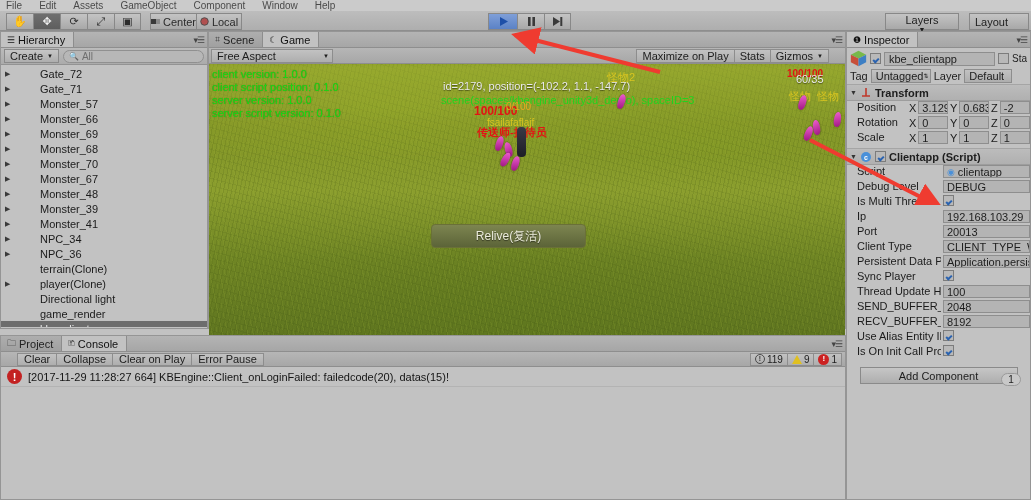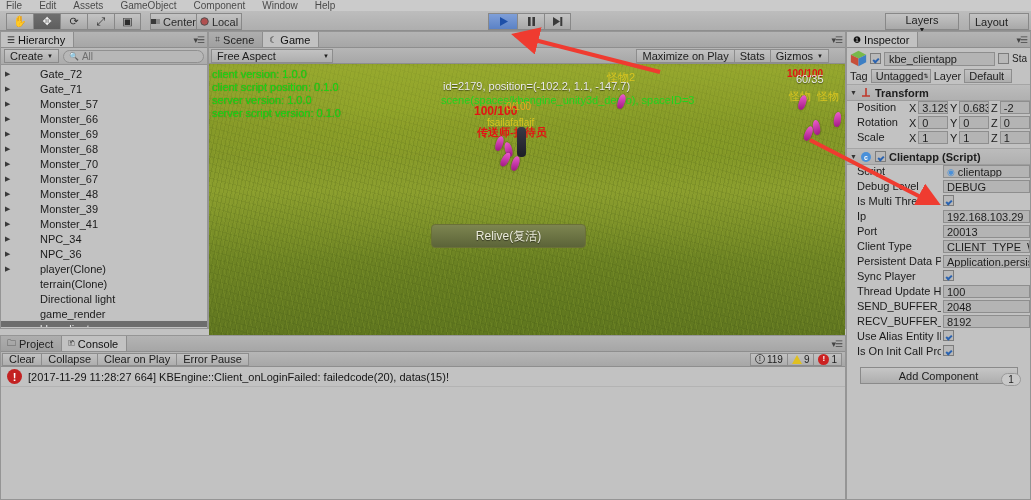--- a/index.html
+++ b/index.html
@@ -136,21 +136,21 @@
              background:linear-gradient(#c6c6c6,#aeaeae); border:1px solid #8a8a8a;
              display:flex; align-items:center; justify-content:center; font-size:11px; }
 
   
   #console { left:0; top:335px; width:846px; height:165px; }
   .con-toolbar { height:15px; background:linear-gradient(#b6b6b6,#a7a7a7); display:flex;
                  align-items:center; border-bottom:1px solid #8e8e8e; }
   .con-btn { height:13px; padding:0 6px; background:linear-gradient(#c2c2c2,#aeaeae);
              border:1px solid #8d8d8d; border-right:none; display:flex; align-items:center;
              font-size:11px; }
-  .con-btn.first { margin-left:1px; }
+  .con-btn.first { margin-left:16px; }
   .con-btn.last { border-right:1px solid #8d8d8d; }
   .con-spacer { flex:1; }
   .counter { display:flex; align-items:center; gap:2px; height:13px; padding:0 4px;
              background:linear-gradient(#c2c2c2,#aeaeae); border:1px solid #8d8d8d;
              border-right:none; font-size:10px; }
   .counter.last { border-right:1px solid #8d8d8d; margin-right:3px; }
   .ic-circle { width:10px; height:10px; border-radius:50%; border:1.5px solid #4a4a4a;
                display:flex; align-items:center; justify-content:center; font-size:8px;
                font-weight:bold; color:#4a4a4a; line-height:1; }
   .ic-warn { width:0;height:0;border-left:5px solid transparent;border-right:5px solid transparent;
@@ -315,26 +315,26 @@
         </div>
         <div class="hrow">
           <span class="arrow">▶</span>
           <span>NPC_34</span>
         </div>
         <div class="hrow">
           <span class="arrow">▶</span>
           <span>NPC_36</span>
         </div>
         <div class="hrow">
-          <span class="arrow">▶</span>
-          <span>player(Clone)</span>
-        </div>
-        <div class="hrow">
           <span class="noarrow"></span>
           <span>terrain(Clone)</span>
+        </div>
+        <div class="hrow">
+          <span class="arrow">▶</span>
+          <span>player(Clone)</span>
         </div>
         <div class="hrow">
           <span class="noarrow"></span>
           <span>Directional light</span>
         </div>
         <div class="hrow">
           <span class="noarrow"></span>
           <span>game_render</span>
         </div>
         <div class="hrow sel">

